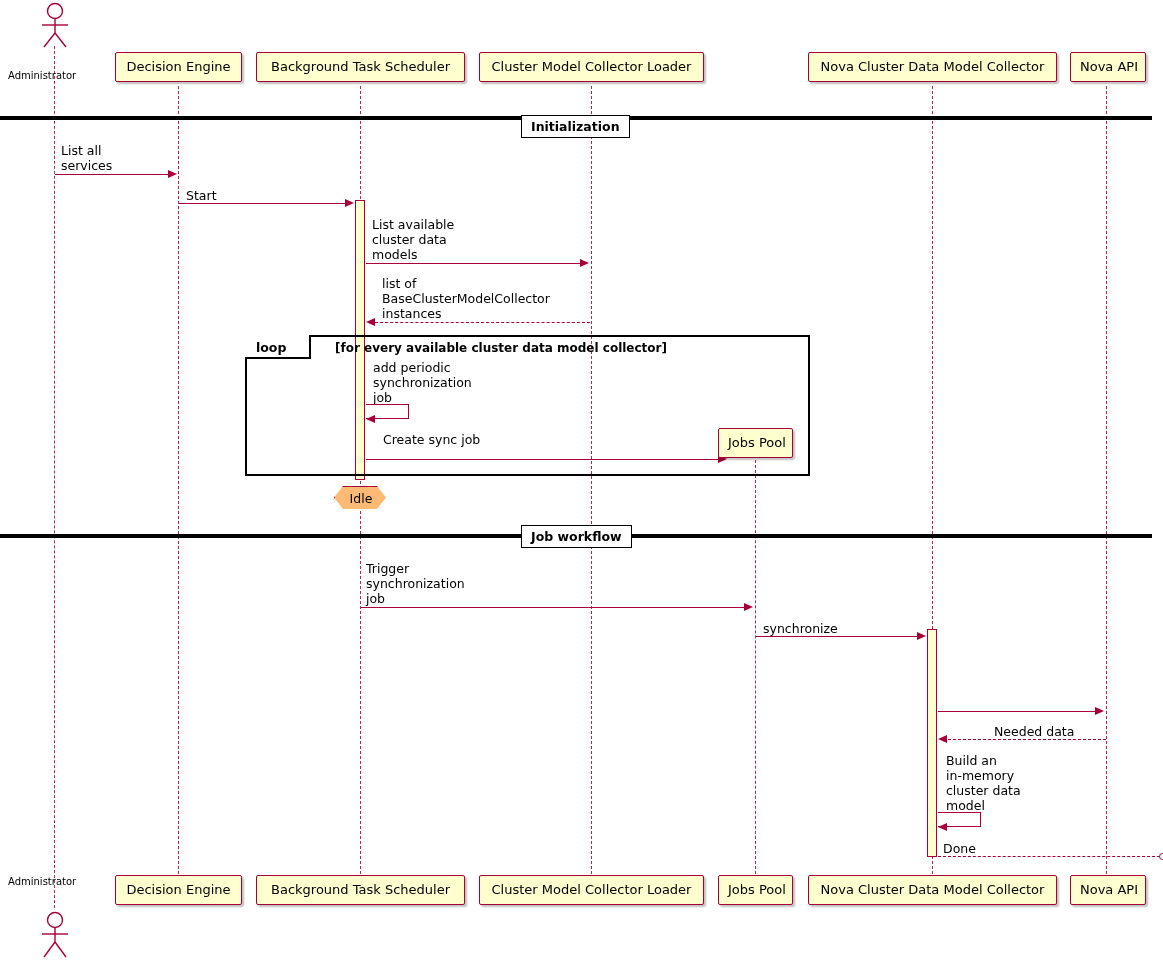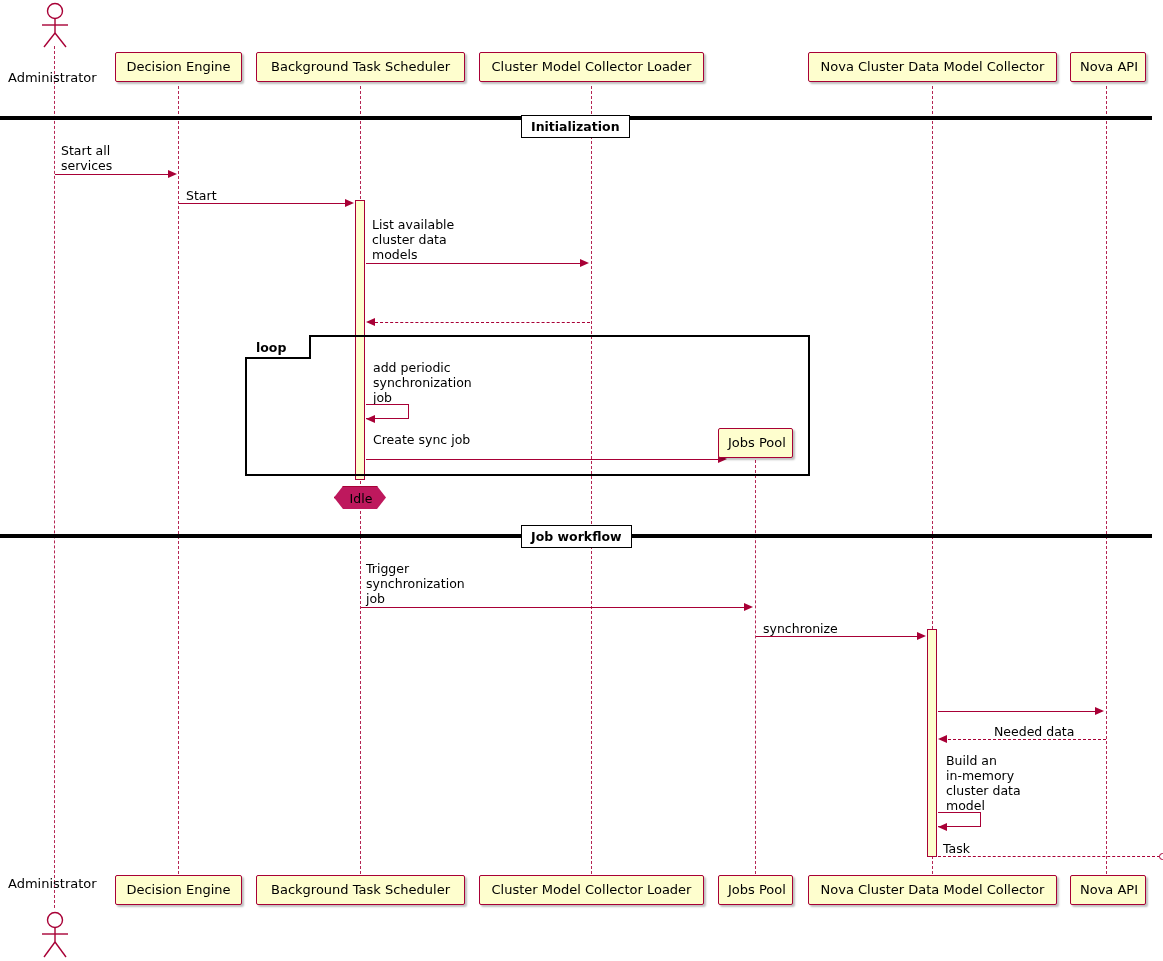--- a/index.html
+++ b/index.html
@@ -33,21 +33,21 @@
     color: #000000;
     font-size: 13px;
     line-height: 14px;
     text-align: center;
     padding: 7px 9px;
     box-sizing: border-box;
     white-space: nowrap;
   }
   .actor-label {
     position: absolute;
-    font-size: 13px;
+    font-size: 10px;
     color: #000000;
     white-space: nowrap;
   }
   .actor-fig {
     position: absolute;
   }
   .activation {
     position: absolute;
     background: #FEFECE;
     border: 1px solid #A80036;
@@ -124,21 +124,21 @@
   }
   .group-guard {
     position: absolute;
     font-size: 12px;
     font-weight: bold;
     color: #000000;
     white-space: nowrap;
   }
   .note-hex {
     position: absolute;
-    background: #be185d;
+    background: #fdba74;
     border: 1px solid #A80036;
     font-size: 12.5px;
     color: #000000;
     text-align: center;
     white-space: nowrap;
   }
   .self-msg {
     position: absolute;
     border: 1px solid #A80036;
     border-left: none;
@@ -193,49 +193,53 @@
   </div>
 
   <div class="divider-band" style="top:116px;"></div>
   <div class="divider-title" style="left:521px; top:115px;">
     <span>Initialization</span>
   </div>
 
   <div class="activation" style="left:355px; top:200px; width:10px; height:280px;"></div>
   <div class="activation" style="left:927px; top:629px; width:10px; height:228px;"></div>
 
-  <div class="msg-text" style="left:61px; top:143px;">Start all
+  <div class="msg-text" style="left:61px; top:143px;">List all
 services</div>
   <div class="msg-line" style="left:55px; top:174px; width:114px;"></div>
   <div class="arrow-r" style="left:168px; top:170px;"></div>
 
   <div class="msg-text" style="left:186px; top:188px;">Start</div>
   <div class="msg-line" style="left:179px; top:203px; width:167px;"></div>
   <div class="arrow-r" style="left:345px; top:199px;"></div>
 
   <div class="msg-text" style="left:372px; top:217px;">List available
 cluster data
 models</div>
   <div class="msg-line" style="left:366px; top:263px; width:214px;"></div>
   <div class="arrow-r" style="left:580px; top:259px;"></div>
 
+  <div class="msg-text" style="left:382px; top:276px;">list of
+BaseClusterModelCollector
+instances</div>
   <div class="msg-line dashed" style="left:375px; top:322px; width:215px;"></div>
   <div class="arrow-l" style="left:366px; top:318px;"></div>
 
   <div class="group-box" style="left:245px; top:335px; width:565px; height:141px;"></div>
   <div class="group-tab" style="left:245px; top:335px; width:66px; height:24px;"></div>
   <div class="group-label" style="left:256px; top:340px;">loop</div>
+  <div class="group-guard" style="left:335px; top:341px;">[for every available cluster data model collector]</div>
 
   <div class="msg-text" style="left:373px; top:360px;">add periodic
 synchronization
 job</div>
   <div class="self-msg" style="left:366px; top:404px; width:43px; height:15px;"></div>
   <div class="arrow-l" style="left:366px; top:415px;"></div>
 
-  <div class="msg-text" style="left:373px; top:432px;">Create sync job</div>
+  <div class="msg-text" style="left:383px; top:432px;">Create sync job</div>
   <div class="msg-line" style="left:366px; top:459px; width:355px;"></div>
   <div class="arrow-r" style="left:718px; top:455px;"></div>
 
   <div class="participant" style="left:718px; top:428px; width:75px;">
     <span>Jobs Pool</span>
   </div>
 
   <div class="note-hex" style="left:334px; top:486px; width:52px; height:23px; line-height:23px; clip-path: polygon(9px 0, 43px 0, 52px 11.5px, 43px 23px, 9px 23px, 0 11.5px);">
     <span>Idle</span>
   </div>
@@ -262,21 +266,21 @@
   <div class="msg-line dashed" style="left:948px; top:739px; width:158px;"></div>
   <div class="arrow-l" style="left:938px; top:735px;"></div>
 
   <div class="msg-text" style="left:946px; top:753px;">Build an
 in-memory
 cluster data
 model</div>
   <div class="self-msg" style="left:938px; top:812px; width:43px; height:15px;"></div>
   <div class="arrow-l" style="left:938px; top:823px;"></div>
 
-  <div class="msg-text" style="left:943px; top:841px;">Task</div>
+  <div class="msg-text" style="left:943px; top:841px;">Done</div>
   <div class="msg-line dashed" style="left:938px; top:856px; width:222px;"></div>
   <div class="end-circle" style="left:1159px; top:853px;"></div>
 
   <div class="participant" style="left:115px; top:875px; width:127px;">
     <span>Decision Engine</span>
   </div>
   <div class="participant" style="left:256px; top:875px; width:209px;">
     <span>Background Task Scheduler</span>
   </div>
   <div class="participant" style="left:479px; top:875px; width:225px;">

